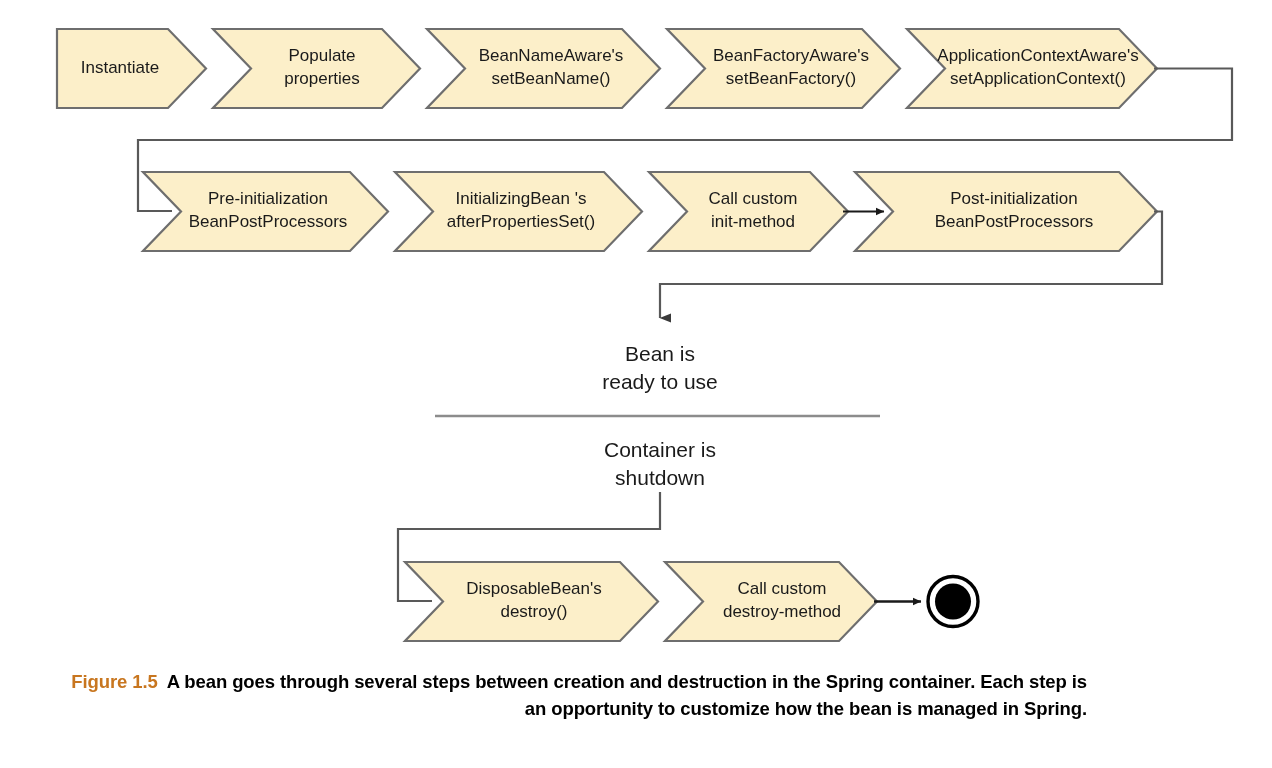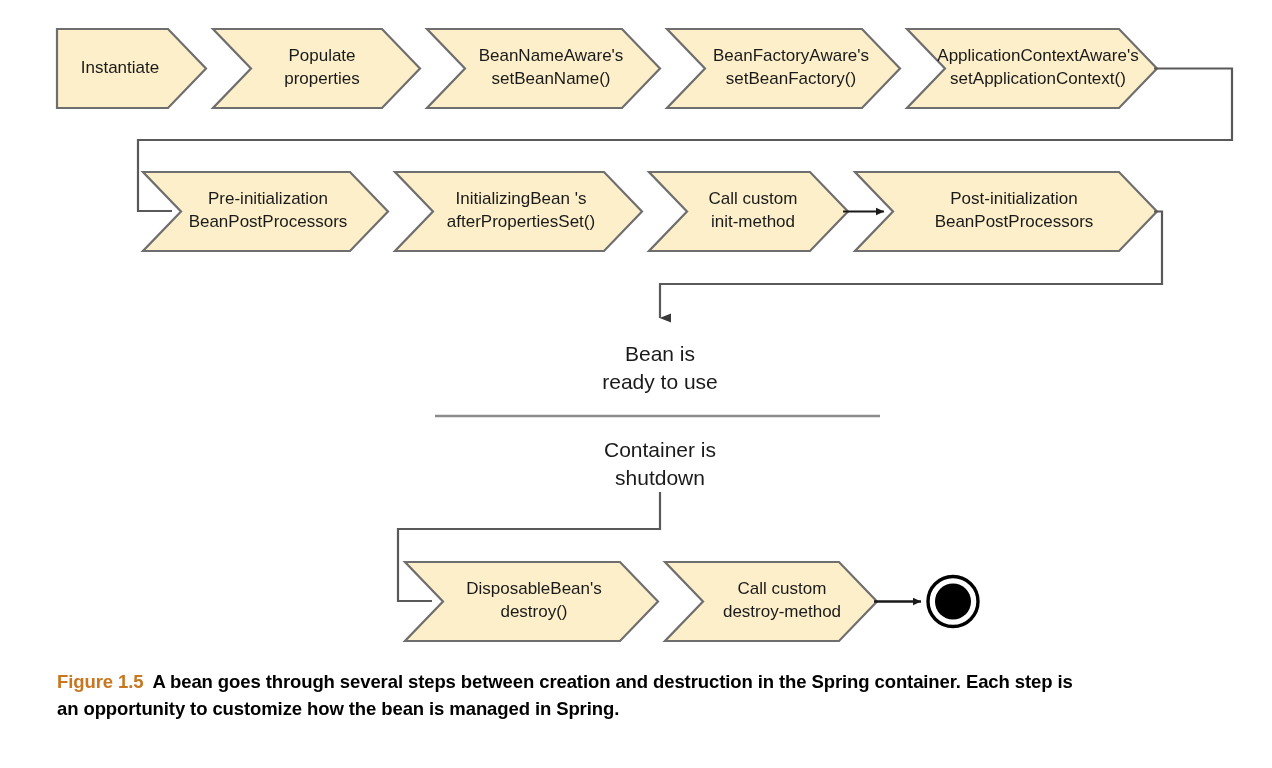--- a/index.html
+++ b/index.html
@@ -46,20 +46,21 @@
     position: absolute;
     left: 57px;
     top: 668px;
     width: 1030px;
     font-family: "Liberation Sans", sans-serif;
     font-size: 18.5px;
     font-weight: bold;
     line-height: 1.48;
     color: #000000;
     letter-spacing: -0.1px;
+    text-align: right;
   }
   .caption .fig-num {
     color: #c8761f;
     font-weight: bold;
     margin-right: 9px;
   }
 </style>
 </head>
 <body>
 

